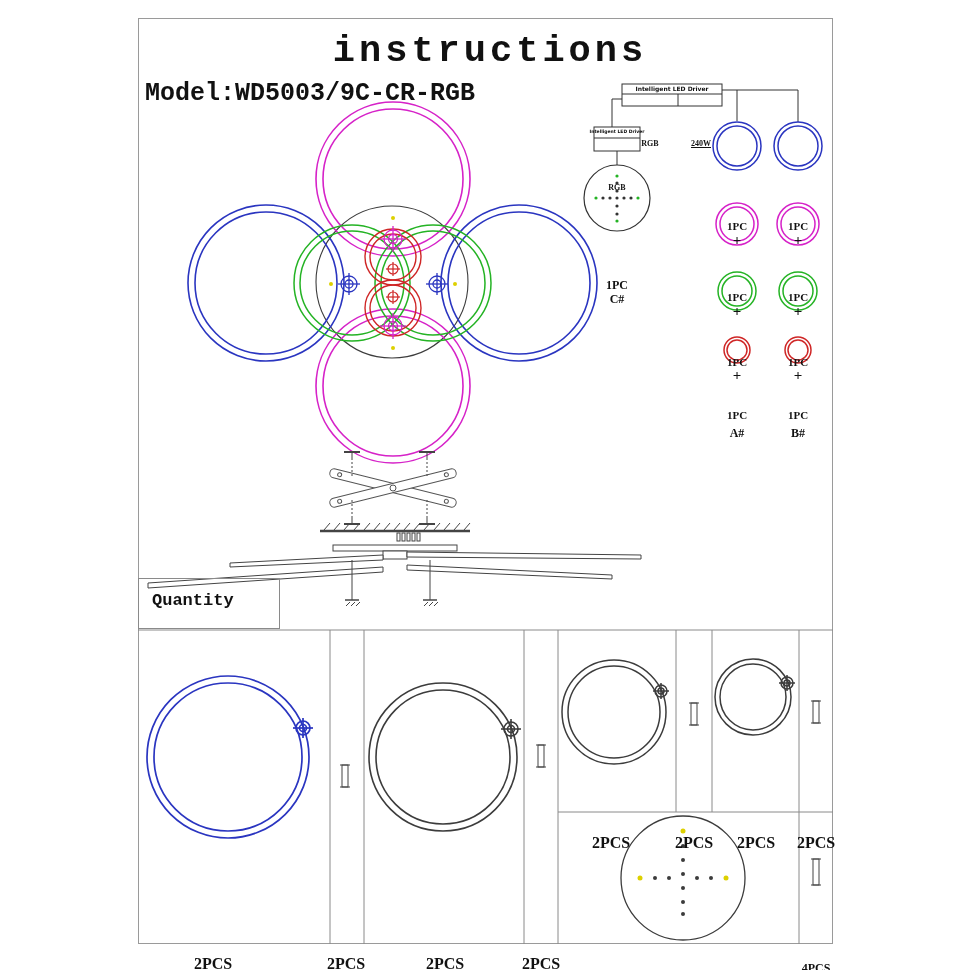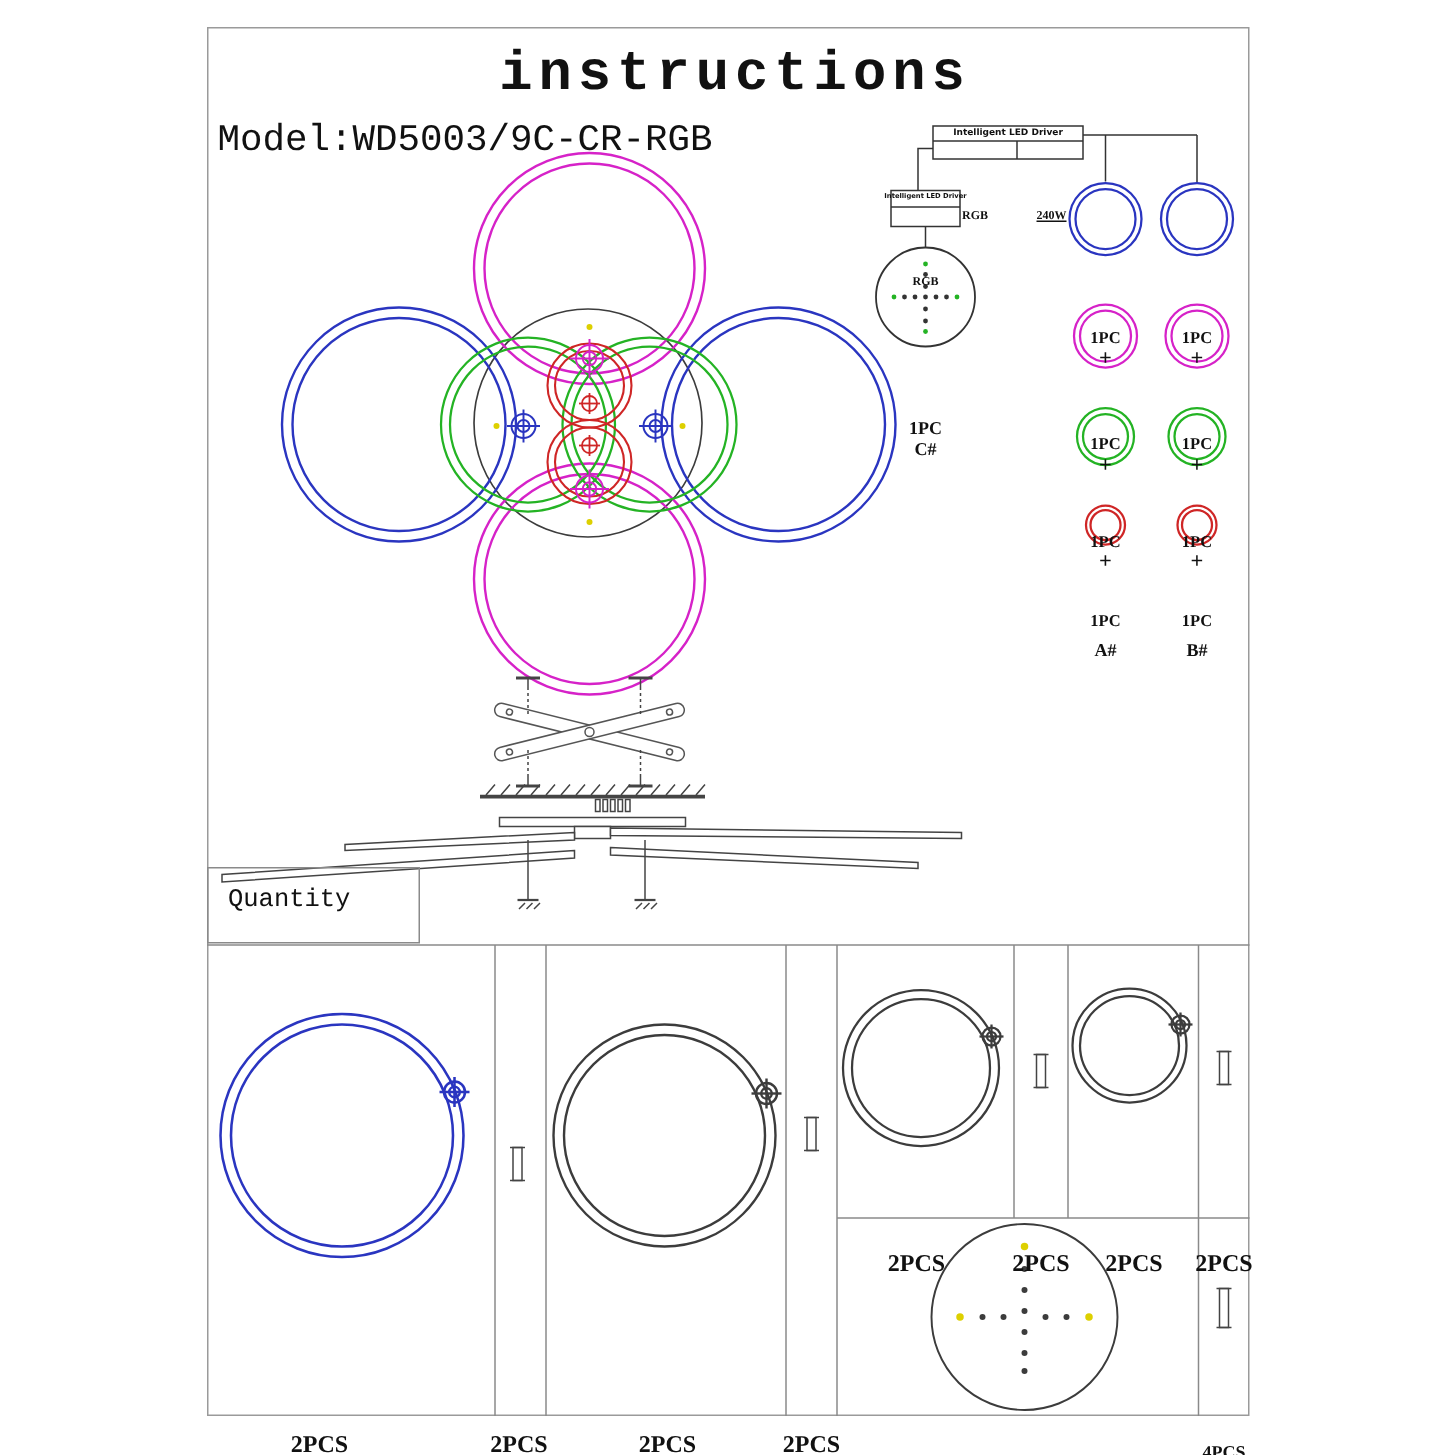--- a/index.html
+++ b/index.html
@@ -6,21 +6,21 @@
   html,body { width:970px; height:970px; background:#ffffff; overflow:hidden; }
   body { position:relative; font-family:"Liberation Serif", serif; color:#111; }
   .stage { position:absolute; left:0; top:0; width:970px; height:730px; }
   svg.art { position:absolute; left:0; top:0; }
   .lbl {
     position:absolute; transform:translate(-50%,-50%);
     white-space:nowrap; font-weight:bold; color:#111;
     font-family:"Liberation Mono", monospace; line-height:1;
   }
   .lbl-left {
-    position:absolute; white-space:nowrap; font-weight:normal; color:#111;
+    position:absolute; white-space:nowrap; font-weight:bold; color:#111;
     font-family:"Liberation Mono", monospace; line-height:1.1;
   }
   .serif { font-family:"Liberation Serif", serif;margin-top:44px; }
   .sans  { font-family:"DejaVu Sans", sans-serif; }
 </style>
 </head>
 <body>
 
 <div class="stage">
 

